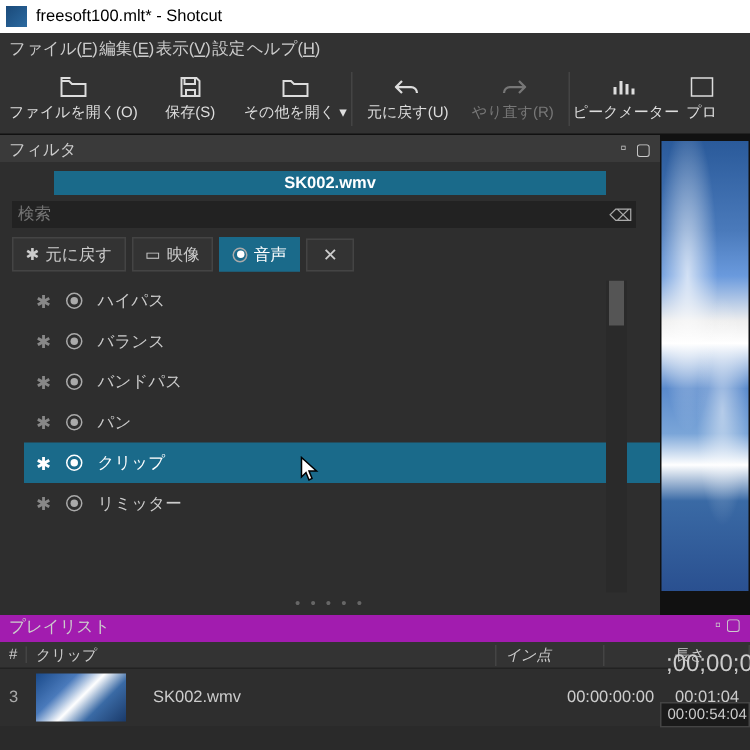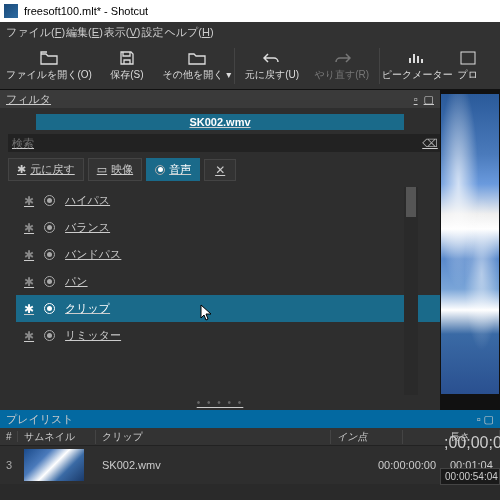--- a/index.html
+++ b/index.html
@@ -11,27 +11,27 @@
   .menubar { background: #323232; height: 20px; display: flex; align-items: center; padding: 0 6px; gap: 1px; font-size: 11px; }
   .menubar span { cursor: pointer; }
   .menubar u { text-decoration: underline; }
   
   .toolbar { background: #323232; height: 48px; display: flex; align-items: center; padding: 0 6px; border-bottom: 1px solid #111; }
   .tool-btn { display: flex; flex-direction: column; align-items: center; justify-content: center; min-width: 70px; height: 44px; cursor: pointer; color: #ddd; font-size: 10px; gap: 2px; }
   .tool-btn .ico { width: 18px; height: 16px; display: flex; align-items: center; justify-content: center; }
   .tool-sep { width: 1px; height: 36px; background: #444; margin: 0 2px; }
   
   .main { display: flex; height: 320px; }
-  .left-panel { width: 440px; background: #2e2e2e; display: flex; flex-direction: column; text-decoration: underline; }
+  .left-panel { width: 440px; background: #2e2e2e; display: flex; flex-direction: column; }
   .panel-header { height: 18px; background: #3a3a3a; display: flex; align-items: center; padding: 0 6px; font-size: 11px; justify-content: space-between; }
   .panel-header .icons { display: flex; gap: 6px; }
   
   .clip-name { background: #1a6a8a; color: #fff; text-align: center; padding: 2px 0; font-size: 11px; font-weight: bold; margin: 6px 36px 4px 36px; }
   
-  .search-row { display: flex; align-items: center; margin: 0 0 6px 8px; background: #222; }
+  .search-row { display: flex; align-items: center; margin: 0 16px 6px 8px; background: #222; }
   .search-row input { flex: 1; background: transparent; border: none; color: #ccc; padding: 3px 4px; font-size: 11px; outline: none; }
   .search-clear { width: 20px; text-align: center; cursor: pointer; color: #aaa; }
   
   .filter-tabs { display: flex; align-items: center; gap: 4px; margin: 0 8px 6px 8px; }
   .ftab { display: flex; align-items: center; gap: 4px; padding: 3px 8px; background: #333; border: 1px solid #444; cursor: pointer; font-size: 11px; }
   .ftab.active { background: #1a6a8a; border-color: #1a6a8a; color: #fff; }
   .ftab .radio { width: 10px; height: 10px; border: 1px solid #aaa; border-radius: 50%; display: inline-flex; align-items: center; justify-content: center; }
   .ftab .radio.on::after { content: ""; width: 5px; height: 5px; background: #fff; border-radius: 50%; }
   .ftab-close { padding: 3px 10px; background: #333; border: 1px solid #444; cursor: pointer; font-size: 12px; }
   
@@ -49,21 +49,21 @@
   
   .cursor { position: absolute; left: 200px; top: 304px; width: 14px; height: 18px; pointer-events: none; z-index: 100; }
   
   .dots { text-align: center; color: #666; font-size: 10px; letter-spacing: 2px; padding: 2px 0; }
   
   .preview-panel { flex: 1; background: #111; display: flex; align-items: flex-start; justify-content: center; padding-top: 4px; overflow: hidden; }
   .preview-img { width: 58px; height: 300px; background: linear-gradient(180deg, #2a5a9a 0%, #4a7abb 20%, #6a9add 30%, #eee 40%, #fff 45%, #5a8acc 55%, #7aa5d8 65%, #fff 72%, #3a6aa5 80%, #2a5090 100%); position: relative; }
   .preview-img::before { content: ""; position: absolute; inset: 0; background: radial-gradient(ellipse at 30% 30%, rgba(255,255,255,0.7), transparent 35%), radial-gradient(ellipse at 70% 60%, rgba(255,255,255,0.5), transparent 30%); }
   
   .playlist { background: #2e2e2e; }
-  .playlist-header { height: 18px; background: #0369a1; display: flex; align-items: center; justify-content: space-between; padding: 0 6px; font-size: 11px; }
+  .playlist-header { height: 18px; background: #a21caf; display: flex; align-items: flex-start; justify-content: space-between; padding: 0 6px; font-size: 11px; }
   .table-header { display: flex; background: #333; height: 18px; align-items: center; font-size: 10px; border-bottom: 1px solid #222; }
   .th { padding: 0 6px; border-right: 1px solid #444; }
   .th-num { width: 18px; }
   .th-thumb { width: 78px; }
   .th-clip { flex: 1; }
   .th-in { width: 72px; font-style: italic; }
   .th-len { width: 56px; margin-left: 41px; }
   .table-row { display: flex; height: 38px; align-items: center; font-size: 11px; }
   .td { padding: 0 6px; }
   .td-num { width: 18px; color: #aaa; }
@@ -233,21 +233,20 @@
 <div class="playlist">
   <div class="playlist-header">
     <span>プレイリスト</span>
     <div class="icons">
       <span>▫</span>
       <span>▢</span>
     </div>
   </div>
   <div class="table-header">
     <div class="th th-num">#</div>
-    <div class="th th-thumb">サムネイル</div>
     <div class="th th-clip">クリップ</div>
     <div class="th th-in">イン点</div>
     <div class="th th-len">長さ</div>
   </div>
   <div class="table-row">
     <div class="td td-num">3</div>
     <div class="td td-thumb">
         <div class="thumb-img"></div>
       </div>
     <div class="td td-clip">SK002.wmv</div>

